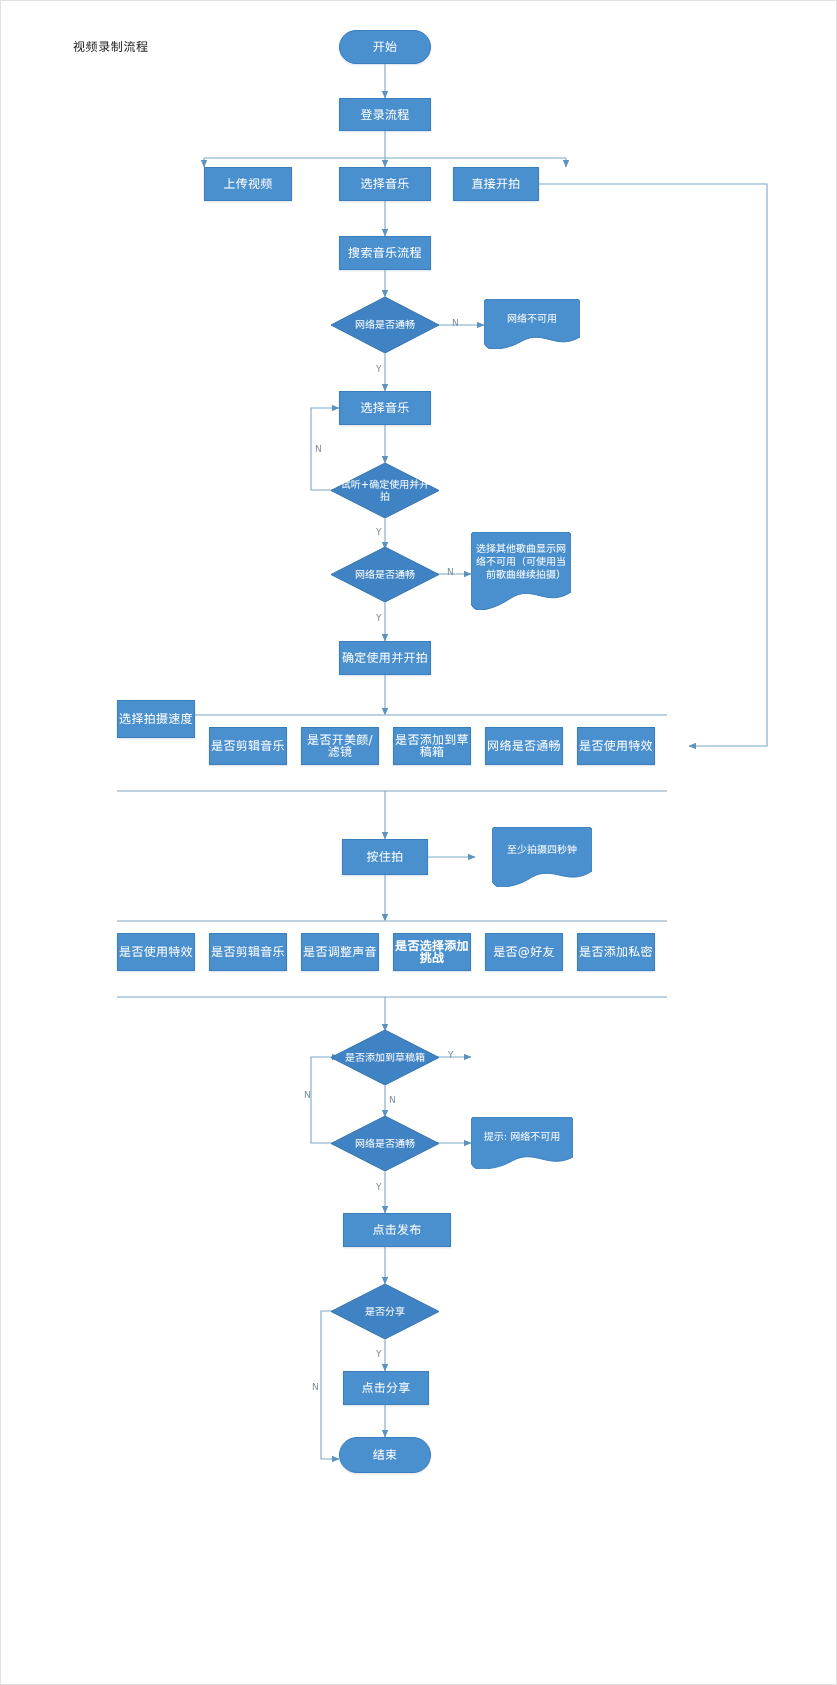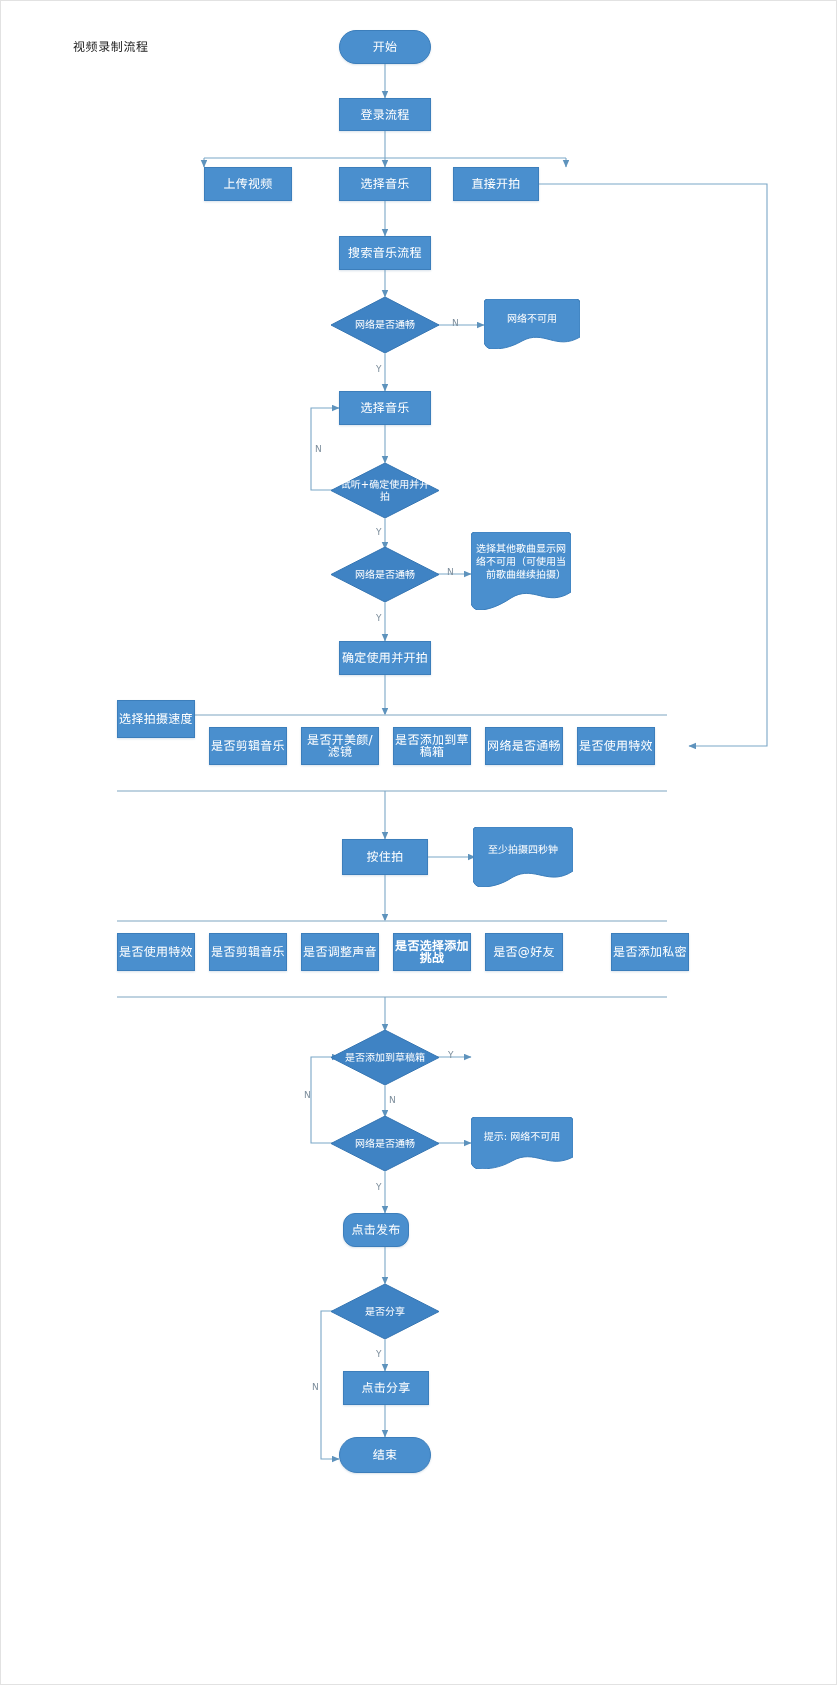--- a/index.html
+++ b/index.html
@@ -286,21 +286,21 @@
     <span>网络是否通畅</span>
   </div>
   <div class="node proc" style="left:576px; top:726px; width:78px; height:38px;">
     <span>是否使用特效</span>
   </div>
 
   <div class="node proc" style="left:341px; top:838px; width:86px; height:36px;">
     <span>按住拍</span>
   </div>
 
-  <div class="doc-wrap" style="left:472px; top:826px; width:100px; height:60px;">
+  <div class="doc-wrap" style="left:491px; top:826px; width:100px; height:60px;">
     <svg class="doc-svg" viewBox="0 0 100 60" preserveAspectRatio="none">
       <path d="M4,0 H96 A4,4 0 0 1 100,4 V44 C76,60 62,38 40,50 C28,58 17,60 8,60 A8,8 0 0 1 0,52 V4 A4,4 0 0 1 4,0 Z" fill="#4a8fce" stroke="#3c7ebb" stroke-width="1"></path>
     </svg>
     <div class="doc-label">至少拍摄四秒钟</div>
   </div>
 
   <div class="node proc" style="left:116px; top:932px; width:78px; height:38px;">
     <span>是否使用特效</span>
   </div>
   <div class="node proc" style="left:208px; top:932px; width:78px; height:38px;">
@@ -308,21 +308,21 @@
   </div>
   <div class="node proc" style="left:300px; top:932px; width:78px; height:38px;">
     <span>是否调整声音</span>
   </div>
   <div class="node proc" style="left:392px; top:932px; width:78px; height:38px;font-weight:bold;">
     <span>是否选择添加挑战</span>
   </div>
   <div class="node proc" style="left:484px; top:932px; width:78px; height:38px;">
     <span>是否@好友</span>
   </div>
-  <div class="node proc" style="left:610px; top:932px; width:78px; height:38px;">
+  <div class="node proc" style="left:576px; top:932px; width:78px; height:38px;">
     <span>是否添加私密</span>
   </div>
 
   <div class="diamond-wrap" style="left:330px; top:1029px; width:108px; height:55px;">
     <svg class="dmd-svg" viewBox="0 0 108 55" preserveAspectRatio="none">
       <polygon points="54,0 108,27.5 54,55 0,27.5" fill="#3f83c4" stroke="#3575b2" stroke-width="1"></polygon>
     </svg>
     <div class="dmd-label">是否添加到草稿箱</div>
   </div>
 
@@ -334,21 +334,21 @@
     <div class="dmd-label">网络是否通畅</div>
   </div>
 
   <div class="doc-wrap" style="left:470px; top:1116px; width:102px; height:52px;">
     <svg class="doc-svg" viewBox="0 0 102 52" preserveAspectRatio="none">
       <path d="M4,0 H98 A4,4 0 0 1 102,4 V40 C77,53 64,31 41,44 C29,51 17,52 8,52 A8,8 0 0 1 0,44 V4 A4,4 0 0 1 4,0 Z" fill="#4a8fce" stroke="#3c7ebb" stroke-width="1"></path>
     </svg>
     <div class="doc-label">提示: 网络不可用</div>
   </div>
 
-  <div class="node proc" style="left:342px; top:1212px; width:66px; height:34px;border-radius:12px;">
+  <div class="node proc" style="left:342px; top:1212px; width:108px; height:34px;">
     <span>点击发布</span>
   </div>
 
   <div class="diamond-wrap" style="left:330px; top:1283px; width:108px; height:55px;">
     <svg class="dmd-svg" viewBox="0 0 108 55" preserveAspectRatio="none">
       <polygon points="54,0 108,27.5 54,55 0,27.5" fill="#3f83c4" stroke="#3575b2" stroke-width="1"></polygon>
     </svg>
     <div class="dmd-label">是否分享</div>
   </div>
 

